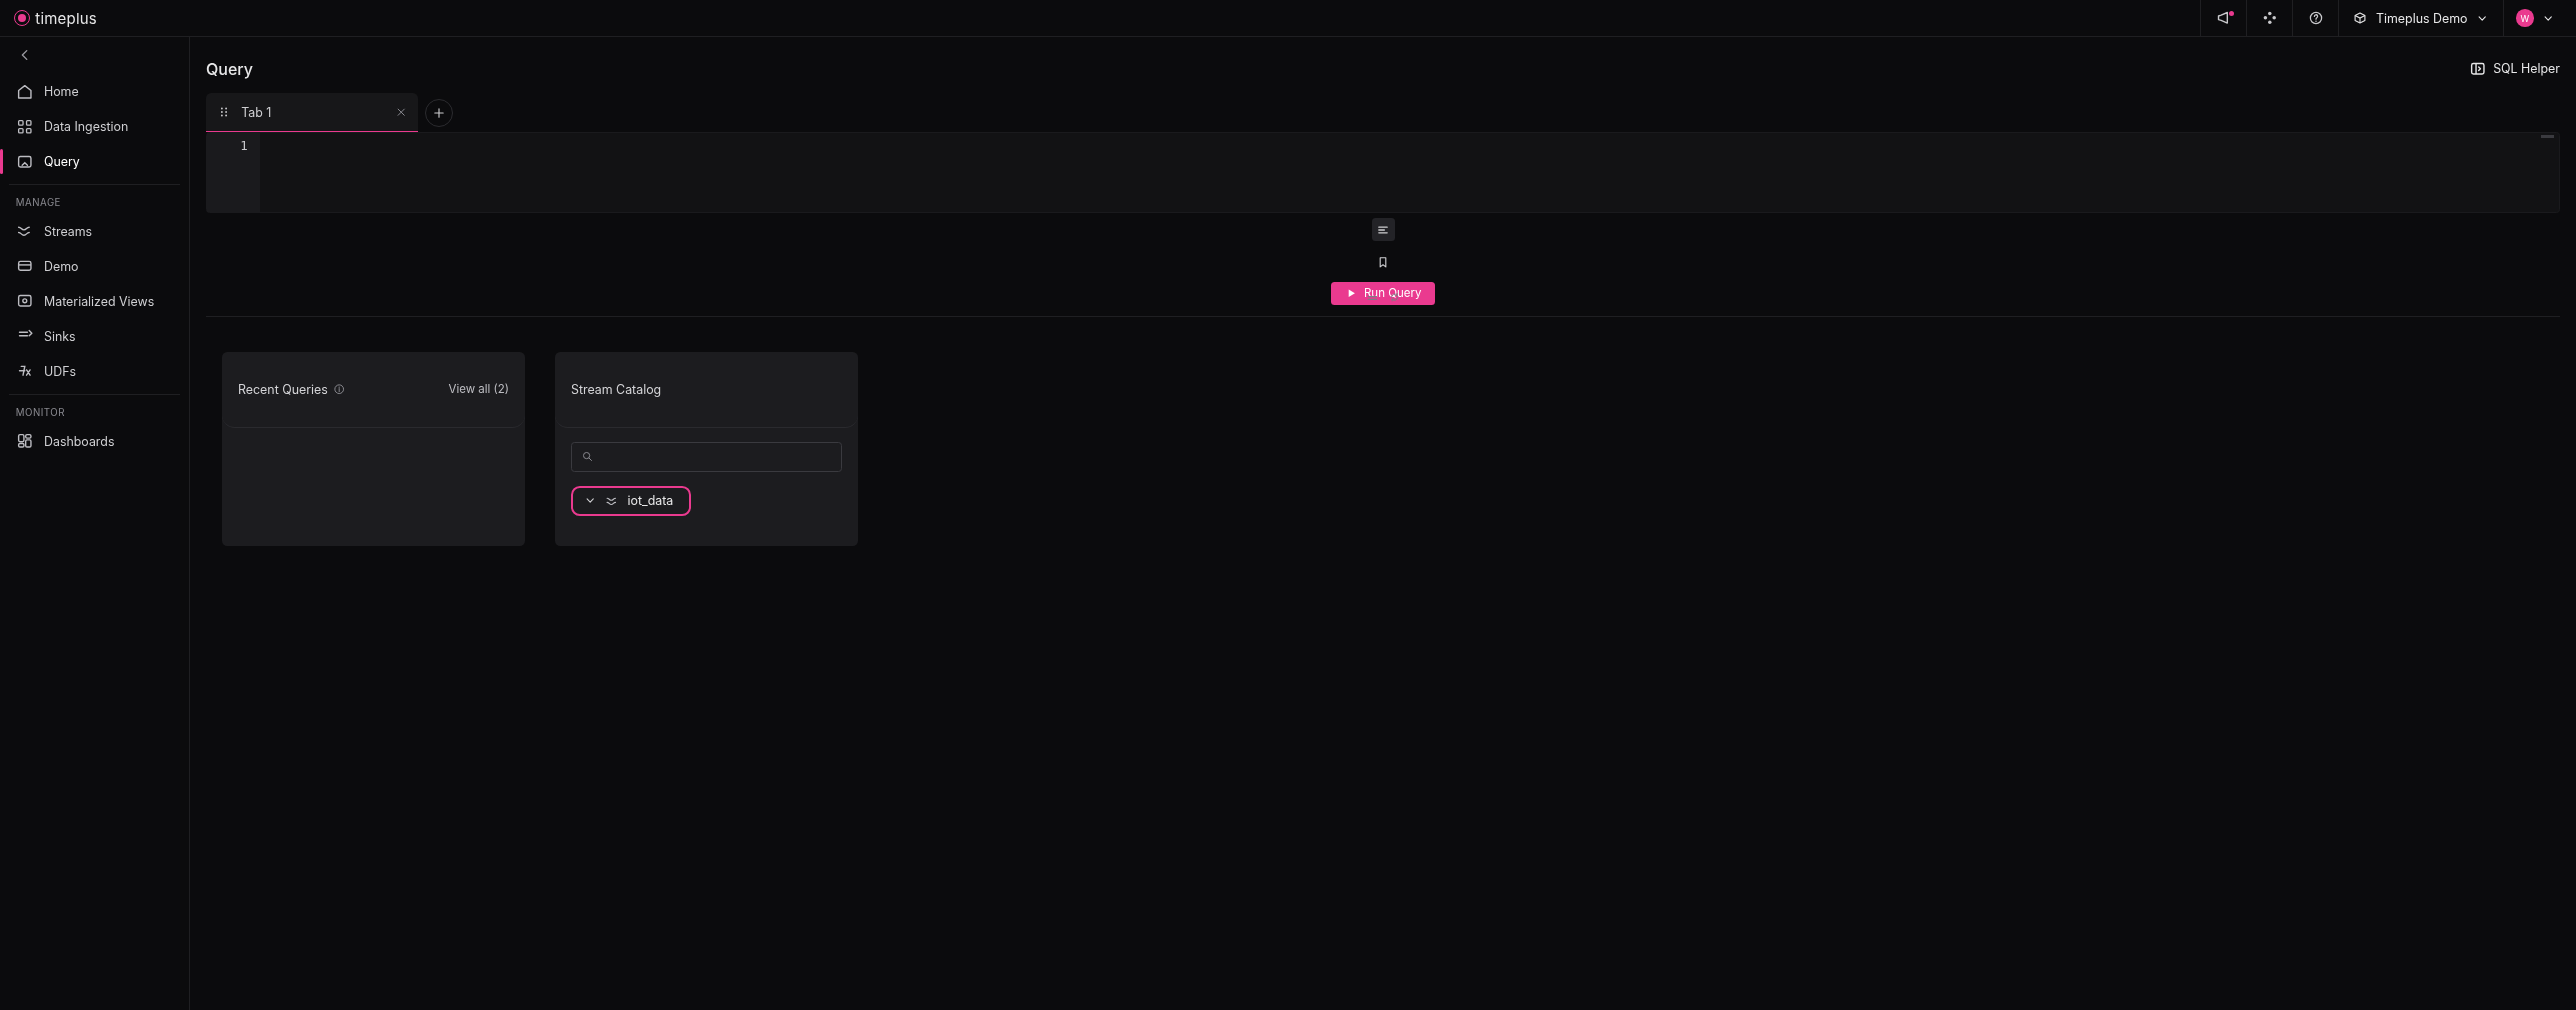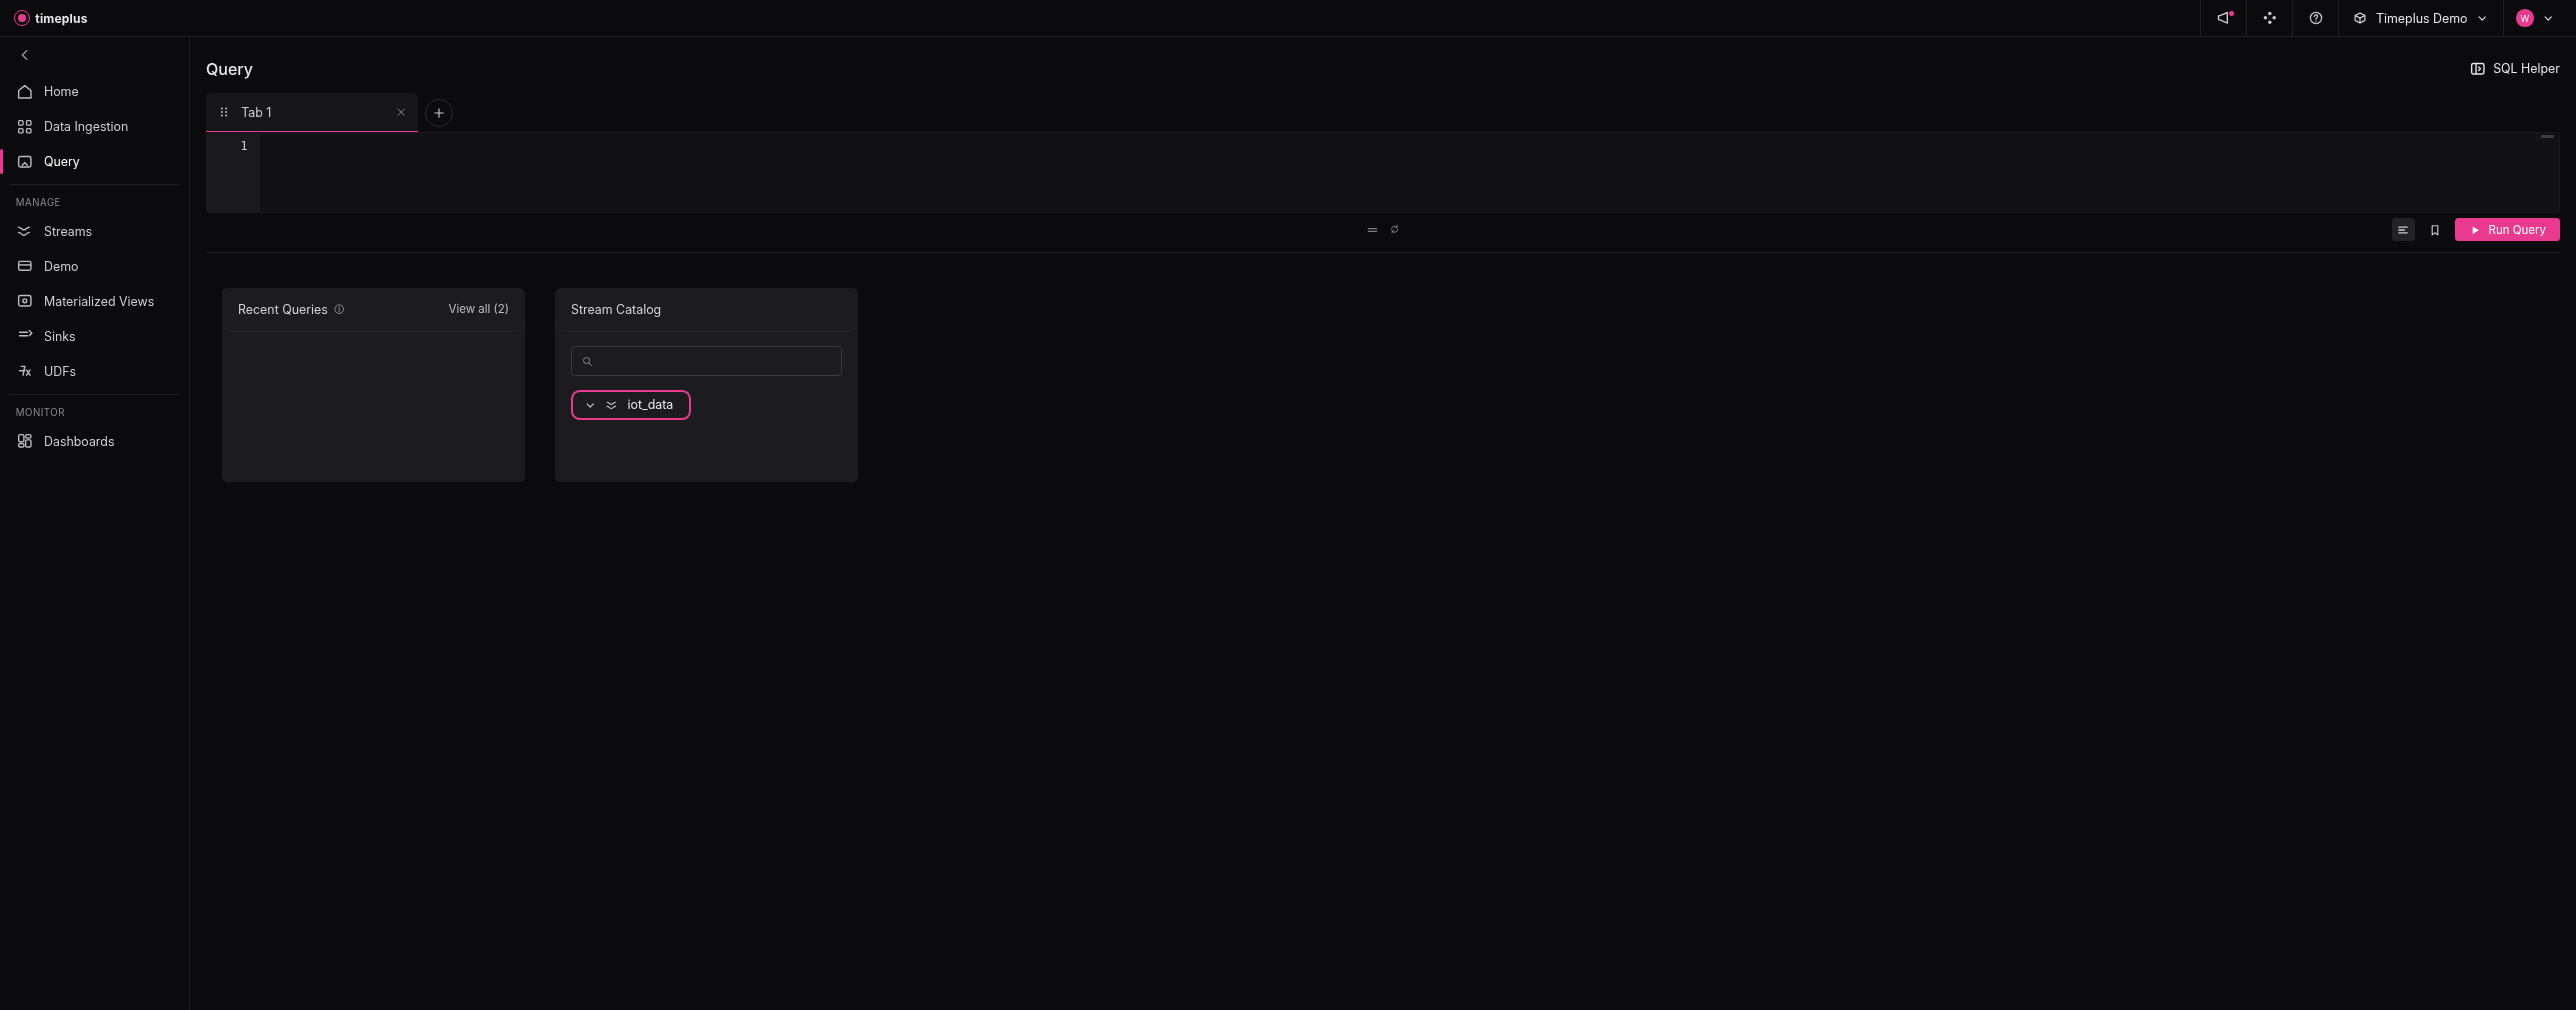--- a/index.html
+++ b/index.html
@@ -25,21 +25,21 @@
   .brand { display: flex; align-items: center; gap: 5.3px; }
   .brand-mark {
     width: 16px; height: 16px; border-radius: 50%;
     border: 1.8px solid #ea3a8f;
     position: relative;
   }
   .brand-mark::after {
     content: ""; position: absolute; inset: 2.6px;
     border-radius: 50%; background: #ea3a8f;
   }
-  .brand-name { font-weight: 700; font-size: 12px; letter-spacing: 0.2px; }
+  .brand-name { font-weight: 400; font-size: 15px; letter-spacing: 0.2px; }
 
   .top-right { display: flex; align-items: stretch; height: 100%; }
   .top-btn {
     width: 46px;
     border-left: 0.9px solid #1f1f22;
     display: flex; align-items: center; justify-content: center;
     color: #c9c9cc;
     position: relative;
     cursor: pointer;
   }
@@ -170,20 +170,21 @@
     width: 12.4px; height: 3.5px; background: #3a3a3f;
   }
 
   .editor-toolbar {
     display: flex; align-items: center; justify-content: flex-end;
     gap: 8.8px;
     min-height: 32px;
     position: relative;
     padding: 5.3px 0 10.6px;
     border-bottom: 0.9px solid #1f1f22;
+    flex-direction: column;
   }
   .editor-toolbar .center-handles {
     position: absolute; left: 50%; transform: translateX(-50%);
     display: flex; gap: 8.8px; color: #7e7e84;
   }
   .square-btn {
     width: 23px; height: 23px;
     border-radius: 3.5px;
     background: #232327;
     display: flex; align-items: center; justify-content: center;
@@ -208,21 +209,21 @@
   }
   .card {
     width: 303px;
     background: #1c1c1f;
     border-radius: 5.3px;
     padding: 0;
     min-height: 194px;
   }
   .card-head {
     display: flex; align-items: center; justify-content: space-between;
-    padding: 14px 16px;
+    padding: 30px 16px;
     border-bottom: 0.9px solid #2a2a2e;
     border-radius: 13px;
   }
   .card-title { display: flex; align-items: center; gap: 5.3px; color: #d4d4d7; }
   .card-link { color: #bdbdc2; font-size: 11.5px; cursor: pointer; }
 
   .card-body { padding: 14px 16px; }
 
   .search-field {
     display: flex; align-items: center; gap: 7px;

